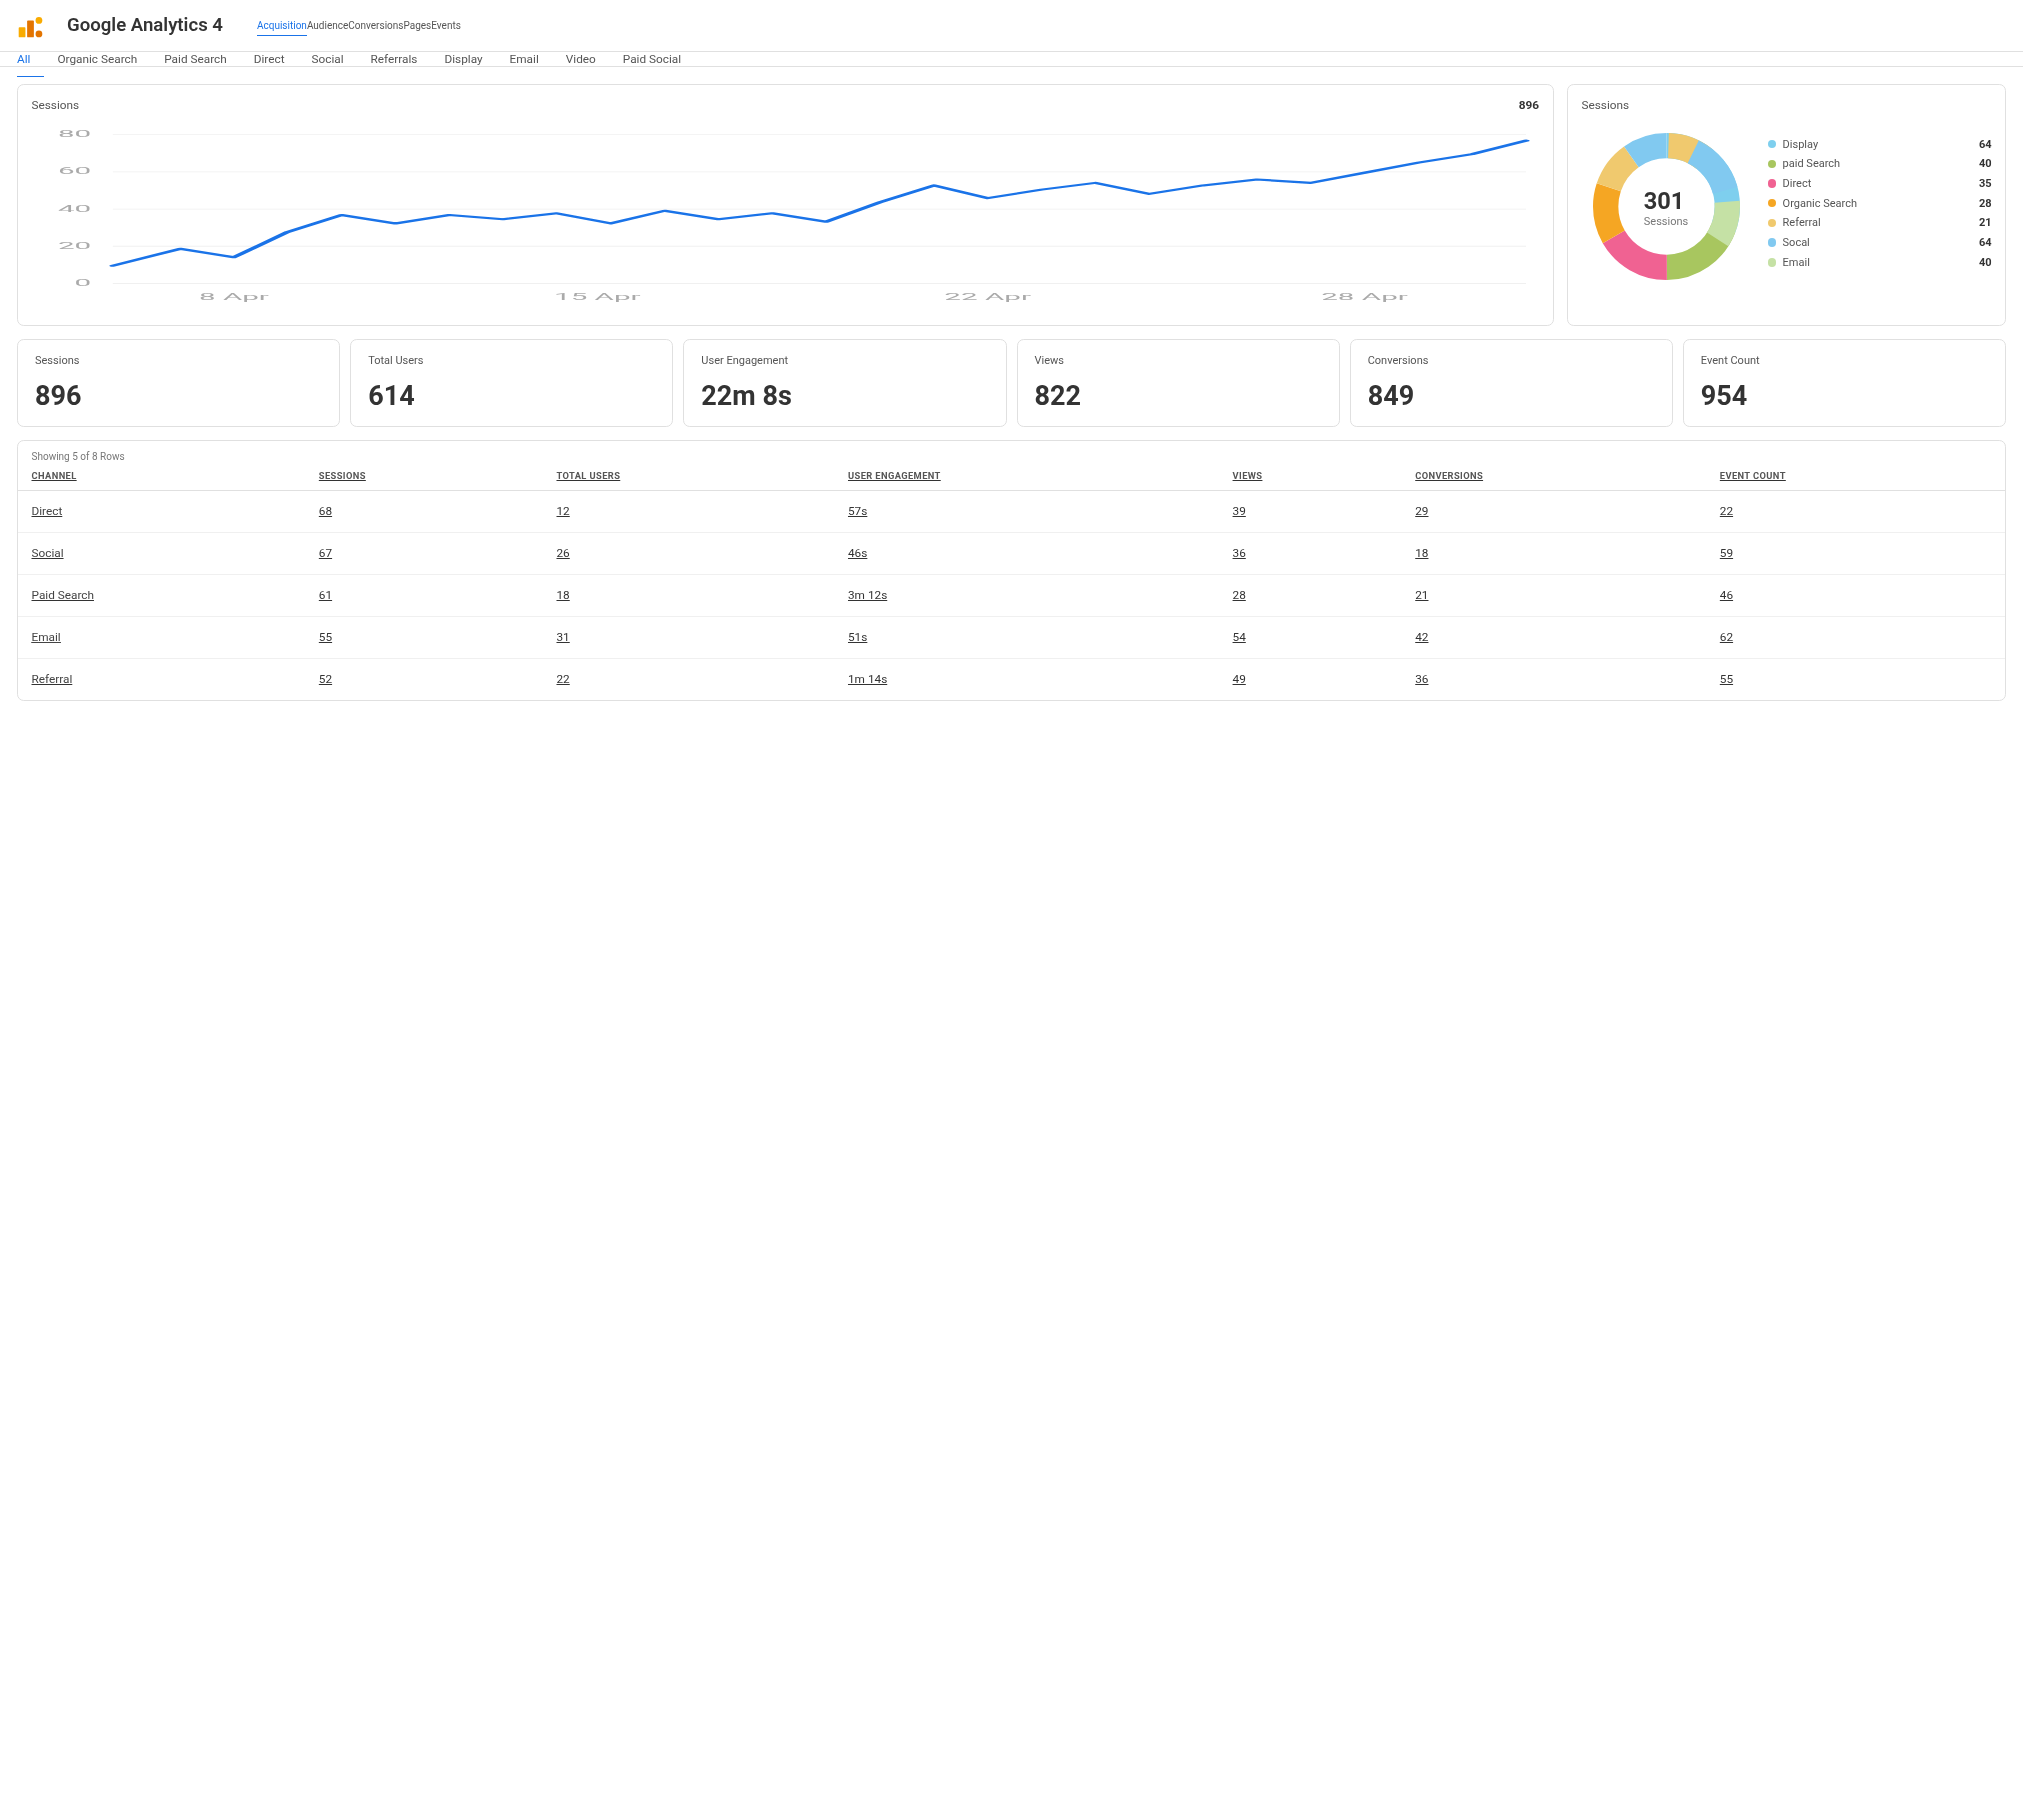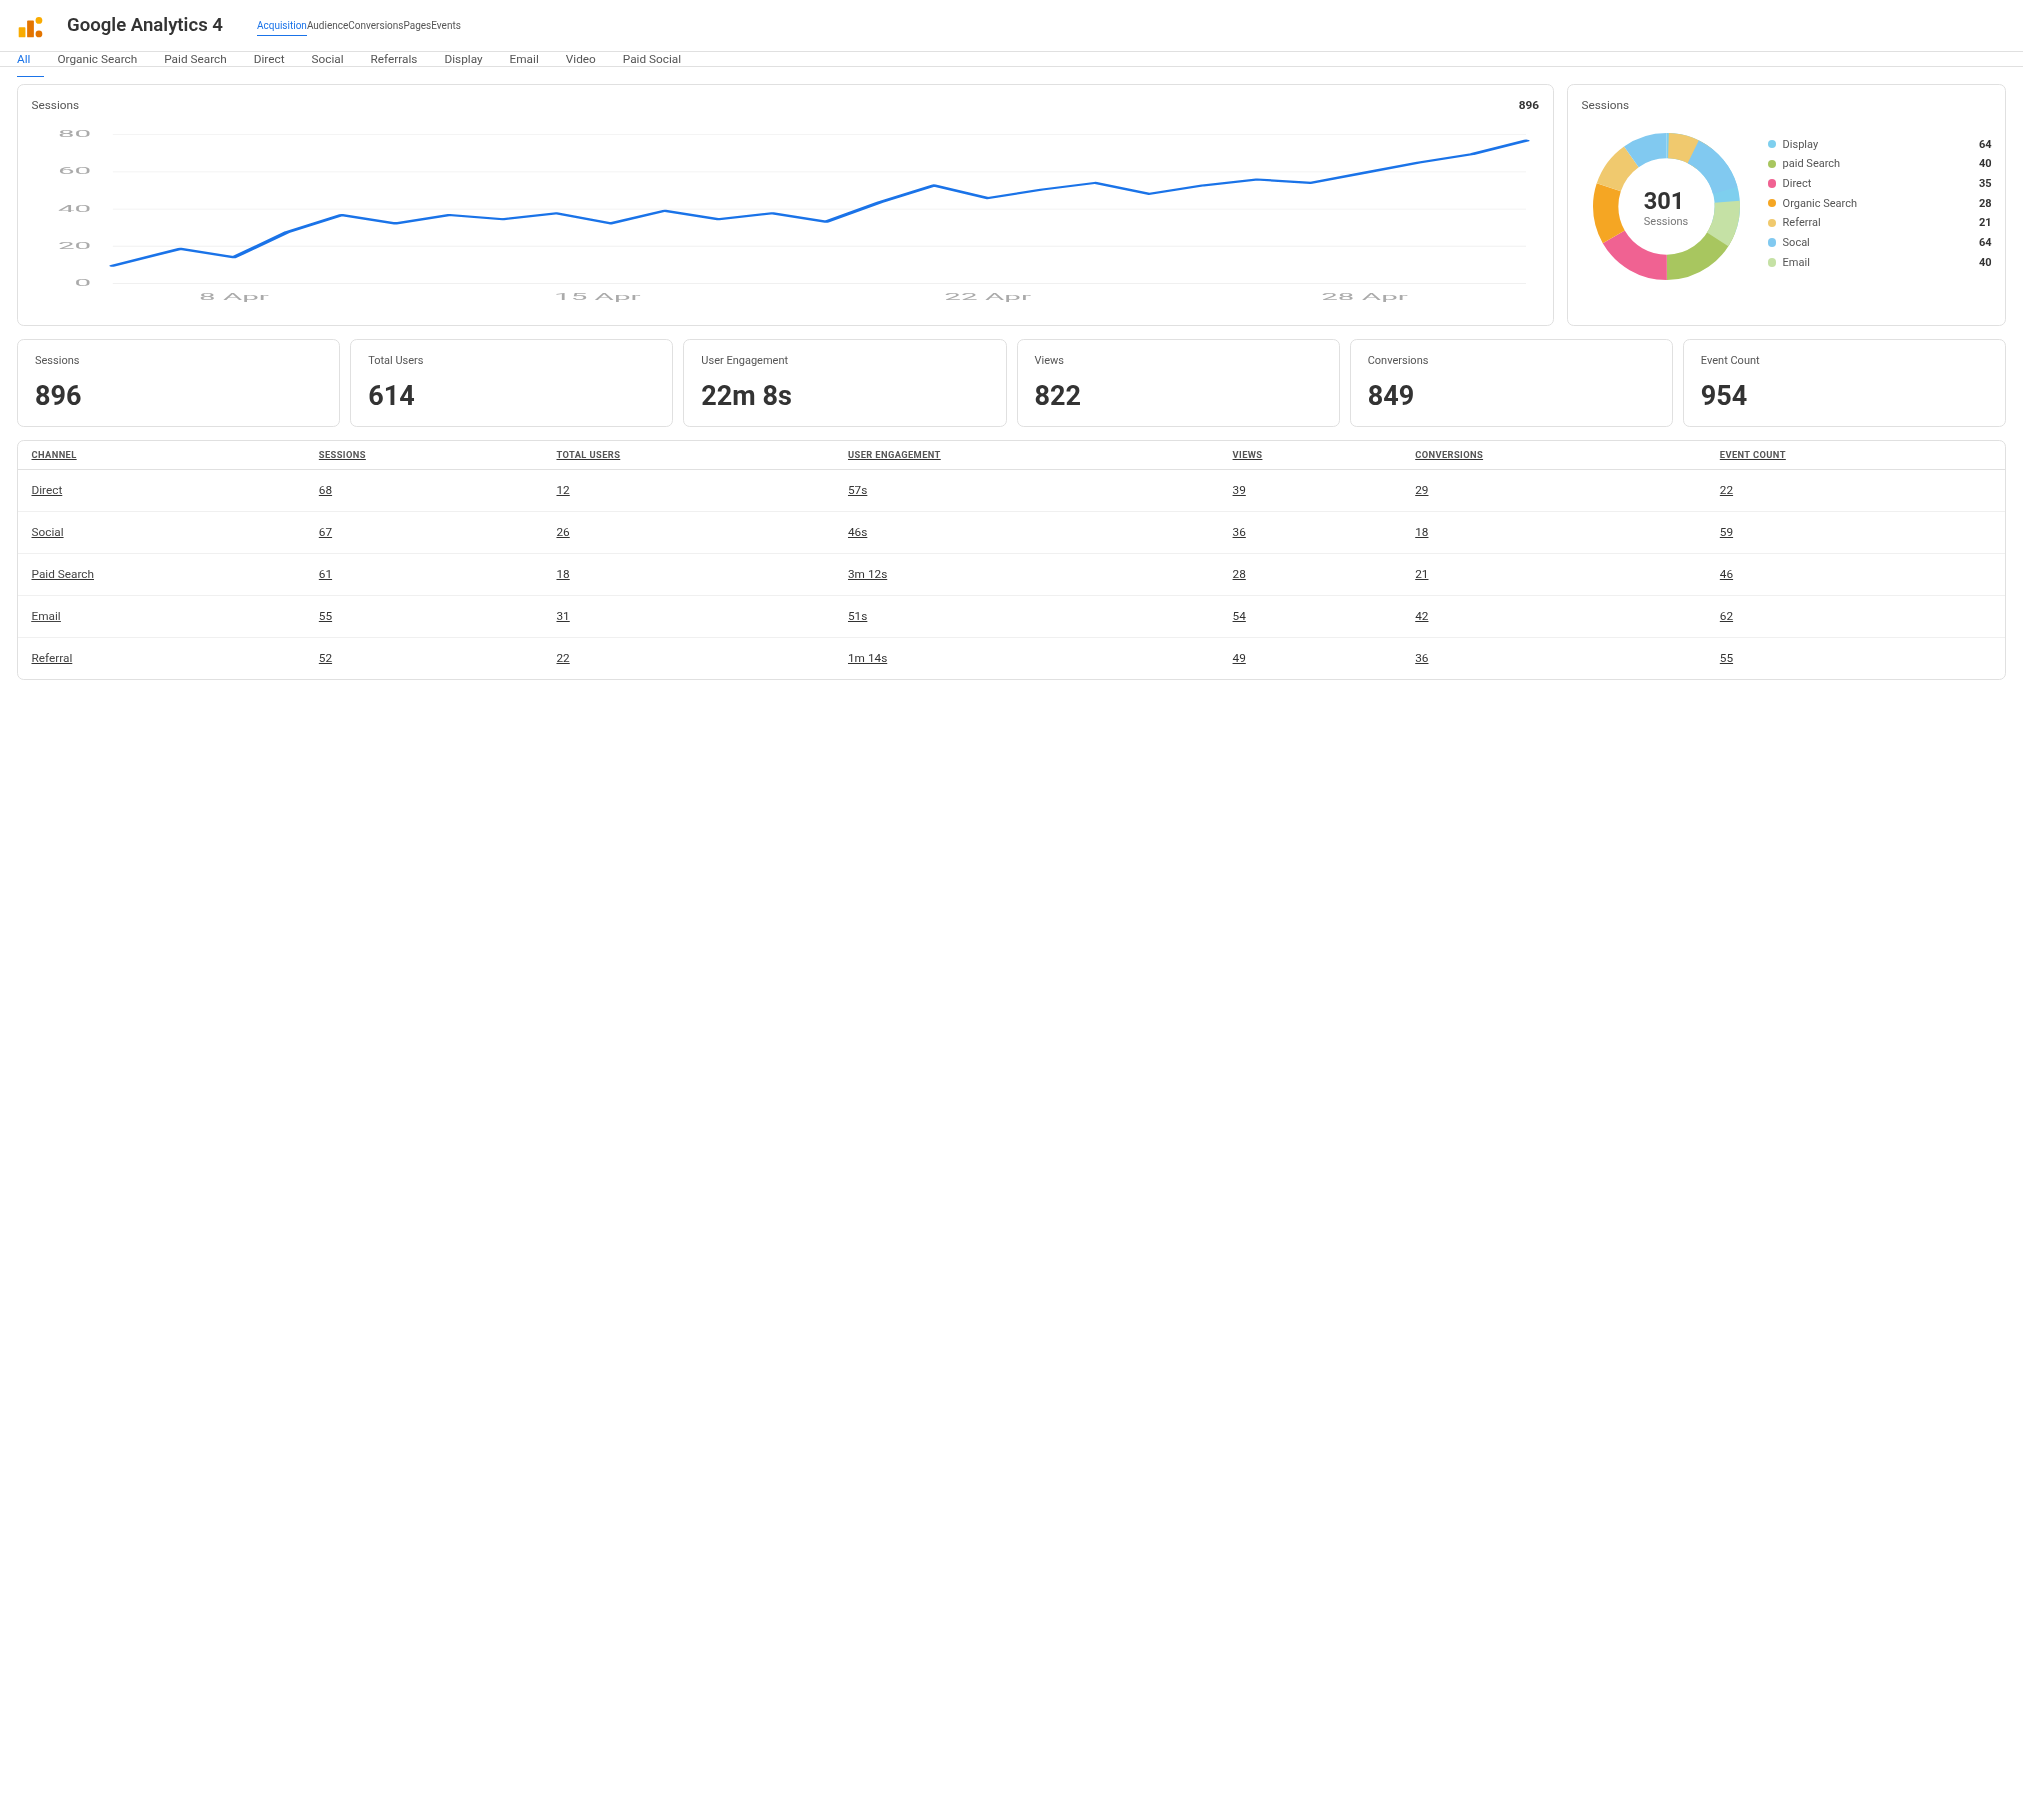--- a/index.html
+++ b/index.html
@@ -230,20 +230,21 @@
     <div class="kpi-label">Conversions</div>
     <div class="kpi-value">849</div>
   </div>
       <div class="kpi-card">
     <div class="kpi-label">Event Count</div>
     <div class="kpi-value">954</div>
   </div>
     </div>
 
   <div class="table-card">
+    <div class="table-subtitle">Showing 5 of 8 Rows</div>
     <table>
       <thead>
         <tr id="table-header-row">
             <th>CHANNEL</th>
             <th>SESSIONS</th>
             <th>TOTAL USERS</th>
             <th>USER ENGAGEMENT</th>
             <th>VIEWS</th>
             <th>CONVERSIONS</th>
             <th>EVENT COUNT</th>

